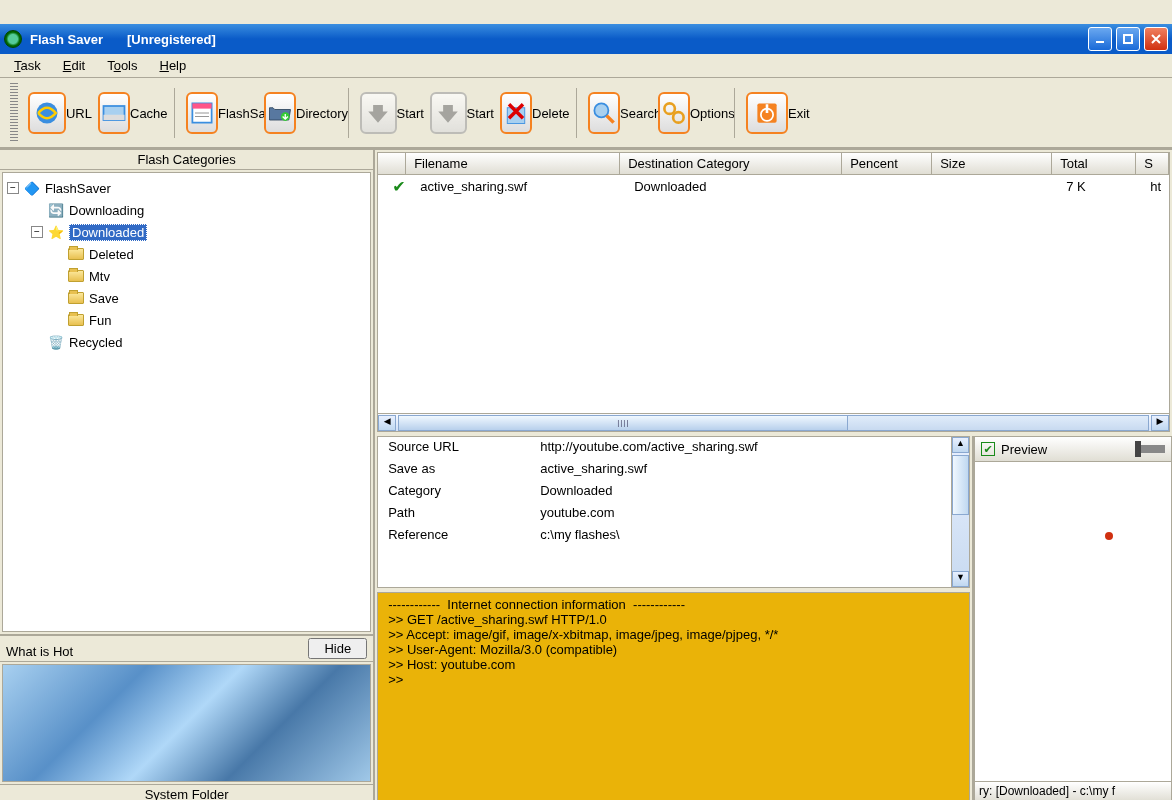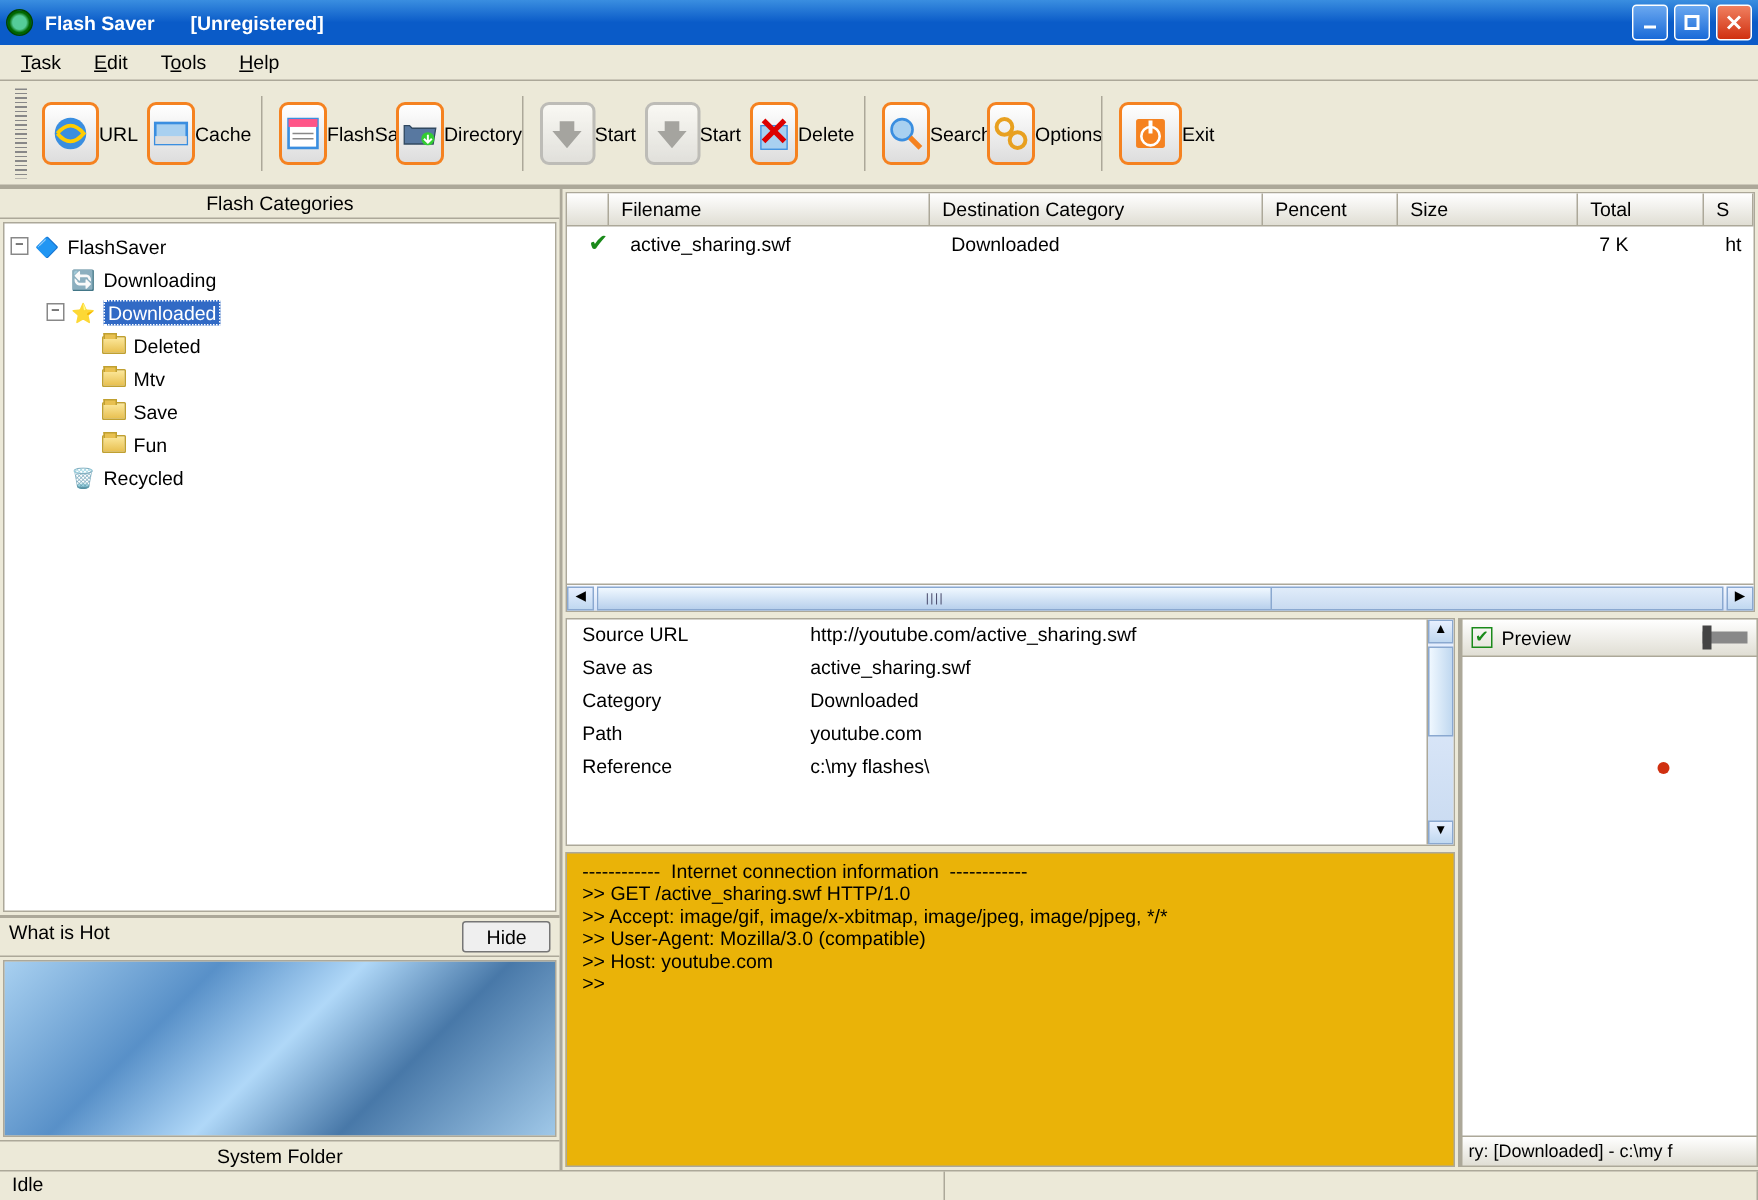--- a/index.html
+++ b/index.html
@@ -1,18 +1,18 @@
 <!DOCTYPE html>
 <html><head>
 <meta charset="utf-8">
 <style>
 * { box-sizing: border-box; margin: 0; padding: 0; font-family: Tahoma, sans-serif; font-size: 13px; }
 body { background: #ece9d8; width: 1172px; height: 800px; overflow: hidden; }
 
-.titlebar { height: 30px; background: linear-gradient(to bottom, #3a8ee0 0%, #0a5bc8 50%, #0a5bc8 100%); display: flex; align-items: center; padding: 0 4px; color: white; font-weight: bold; font-size: 15px; }
+.titlebar { height: 30px; background: linear-gradient(to bottom, #3a8ee0 0%, #0a5bc8 50%, #0a5bc8 100%); display: flex; align-items: center; padding: 0 4px; color: white; font-weight: bold; font-size: 15px; margin-top: 24px; }
 .titlebar .app-icon { width: 18px; height: 18px; background: radial-gradient(circle, #5c9 40%, #060 60%); border-radius: 50%; margin-right: 8px; border: 1px solid #040; }
 .titlebar .spacer { flex: 1; }
 .titlebar .winbtn { width: 24px; height: 24px; border: 1px solid #fff; border-radius: 3px; margin-left: 4px; display: flex; align-items: center; justify-content: center; cursor: pointer; }
 .winbtn.min, .winbtn.max { background: linear-gradient(to bottom, #6aa8f0, #1a6ad8); }
 .winbtn.close { background: linear-gradient(to bottom, #f08060, #d03010); }
 .winbtn svg { width: 12px; height: 12px; fill: white; }
 
 .menubar { height: 24px; background: #ece9d8; border-bottom: 1px solid #aca899; display: flex; align-items: center; padding: 0 10px; }
 .menubar .menu-item { padding: 2px 18px 2px 4px; cursor: pointer; }
 .menubar .menu-item u { text-decoration: underline; }
@@ -33,21 +33,21 @@
 .tree { flex: 1; background: #fff; border: 1px solid #aca899; margin: 2px; padding: 4px; overflow: auto; }
 .tree-row { display: flex; align-items: center; height: 22px; cursor: pointer; }
 .tree-row .expander { width: 12px; height: 12px; border: 1px solid #888; font-size: 10px; line-height: 10px; text-align: center; margin-right: 4px; }
 .tree-row .noexp { width: 16px; }
 .tree-row .ticon-sm { width: 18px; height: 16px; margin-right: 4px; display: inline-flex; align-items: center; justify-content: center; }
 .tree-row.selected .label { background: #316ac5; color: white; border: 1px dotted #fff; padding: 0 2px; }
 .indent1 { padding-left: 24px; }
 .indent2 { padding-left: 60px; }
 
 .hot-panel { border-top: 2px solid #aca899; }
-.hot-header { height: 26px; display: flex; align-items: flex-start; padding: 2px 6px; background: #ece9d8; border-bottom: 1px solid #aca899; }
+.hot-header { height: 26px; display: flex; align-items: flex-end; padding: 2px 6px; background: #ece9d8; border-bottom: 1px solid #aca899; }
 .hot-header .spacer { flex: 1; }
 .hot-header button { padding: 1px 14px; cursor: pointer; }
 .hot-image { height: 118px; background: linear-gradient(135deg, #a8d0f0 0%, #5890c8 30%, #b0d8f8 50%, #4878a8 70%, #a0c8e8 100%); margin: 2px; border: 1px solid #aca899; }
 .hot-footer { height: 20px; text-align: center; border-top: 1px solid #aca899; padding-top: 2px; }
 
 .rightcol { flex: 1; display: flex; flex-direction: column; }
 .filearea { height: 280px; background: #fff; border: 1px solid #aca899; margin: 2px; display: flex; flex-direction: column; }
 .filehead { display: flex; background: linear-gradient(to bottom, #fff, #e0ded4); border-bottom: 1px solid #aca899; }
 .filehead .col { padding: 3px 8px; border-right: 1px solid #aca899; cursor: pointer; }
 .filelist { flex: 1; overflow: auto; }

